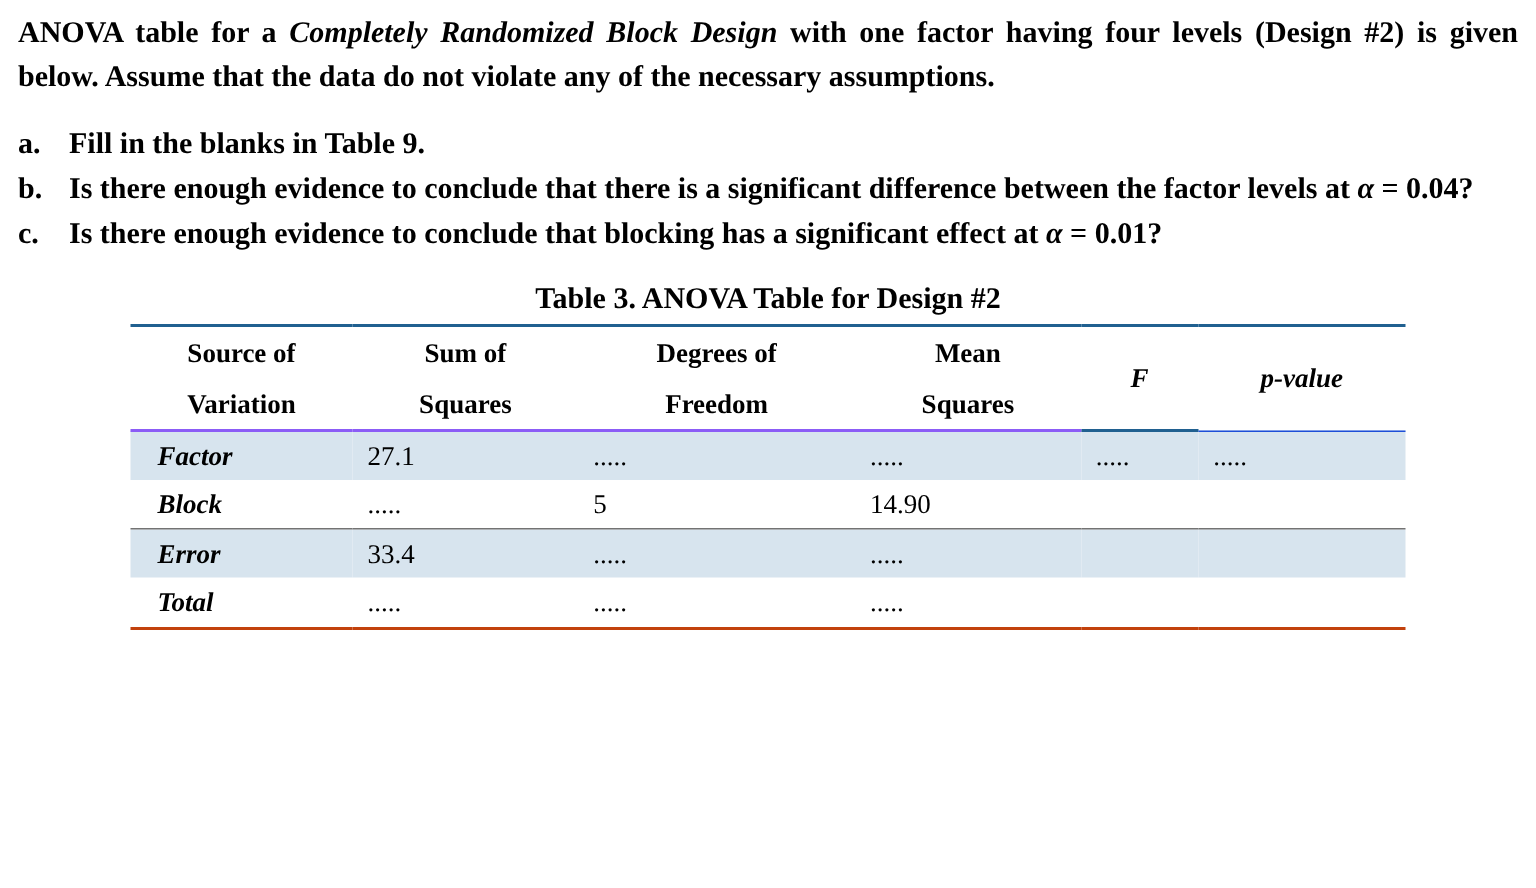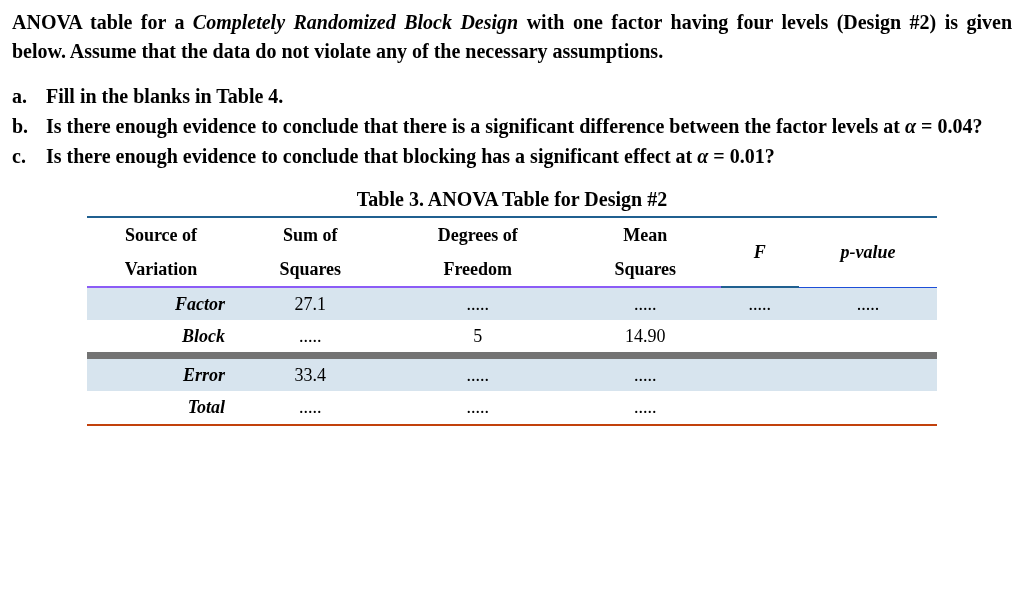--- a/index.html
+++ b/index.html
@@ -58,58 +58,58 @@
     font-size: 18px;
   }
   table.anova th {
     font-weight: bold;
     padding: 4px 10px;
     text-align: center;
     white-space: nowrap;
   }
   table.anova td {
     padding: 3px 10px;
-    text-align: center;
+    text-align: left;
   }
   table.anova td.rowlab {
-    text-align: right;
+    text-align: left;
     font-weight: bold;
     font-style: italic;
     padding-left: 18px;
     width: 120px;
   }
   tr.hthick th {
     border-top: 2px solid #206090;
   }
   tr.hunder th {
     border-bottom: 2px solid #8b5cf6;
   }
   tr.band td {
     background: #d7e4ee;
   }
   tr.lastline td {
     border-bottom: 2px solid #c2410c;
   }
   .thinline td {
-    border-bottom: 7px solid #737373;
+    border-bottom: 1px solid #737373;
   }
   .Fcol { font-style: italic; }
   .pcol { font-style: italic; }
 </style>
 </head>
 <body>
 
 <div class="intro">
   <span>ANOVA table for a </span><span class="italic">Completely Randomized Block Design</span><span> with one factor having four levels (Design #2) is given below. Assume that the data do not violate any of the necessary assumptions.</span>
 </div>
 
 <div class="list">
   <div class="row">
     <div class="lab">a.</div>
-    <div class="txt">Fill in the blanks in Table 4.</div>
+    <div class="txt">Fill in the blanks in Table 9.</div>
   </div>
   <div class="row">
     <div class="lab">b.</div>
     <div class="txt">
       <span>Is there enough evidence to conclude that there is a significant difference between the factor levels at </span><span class="alpha">α</span><span> = 0.04?</span>
     </div>
   </div>
   <div class="row">
     <div class="lab">c.</div>
     <div class="txt">

